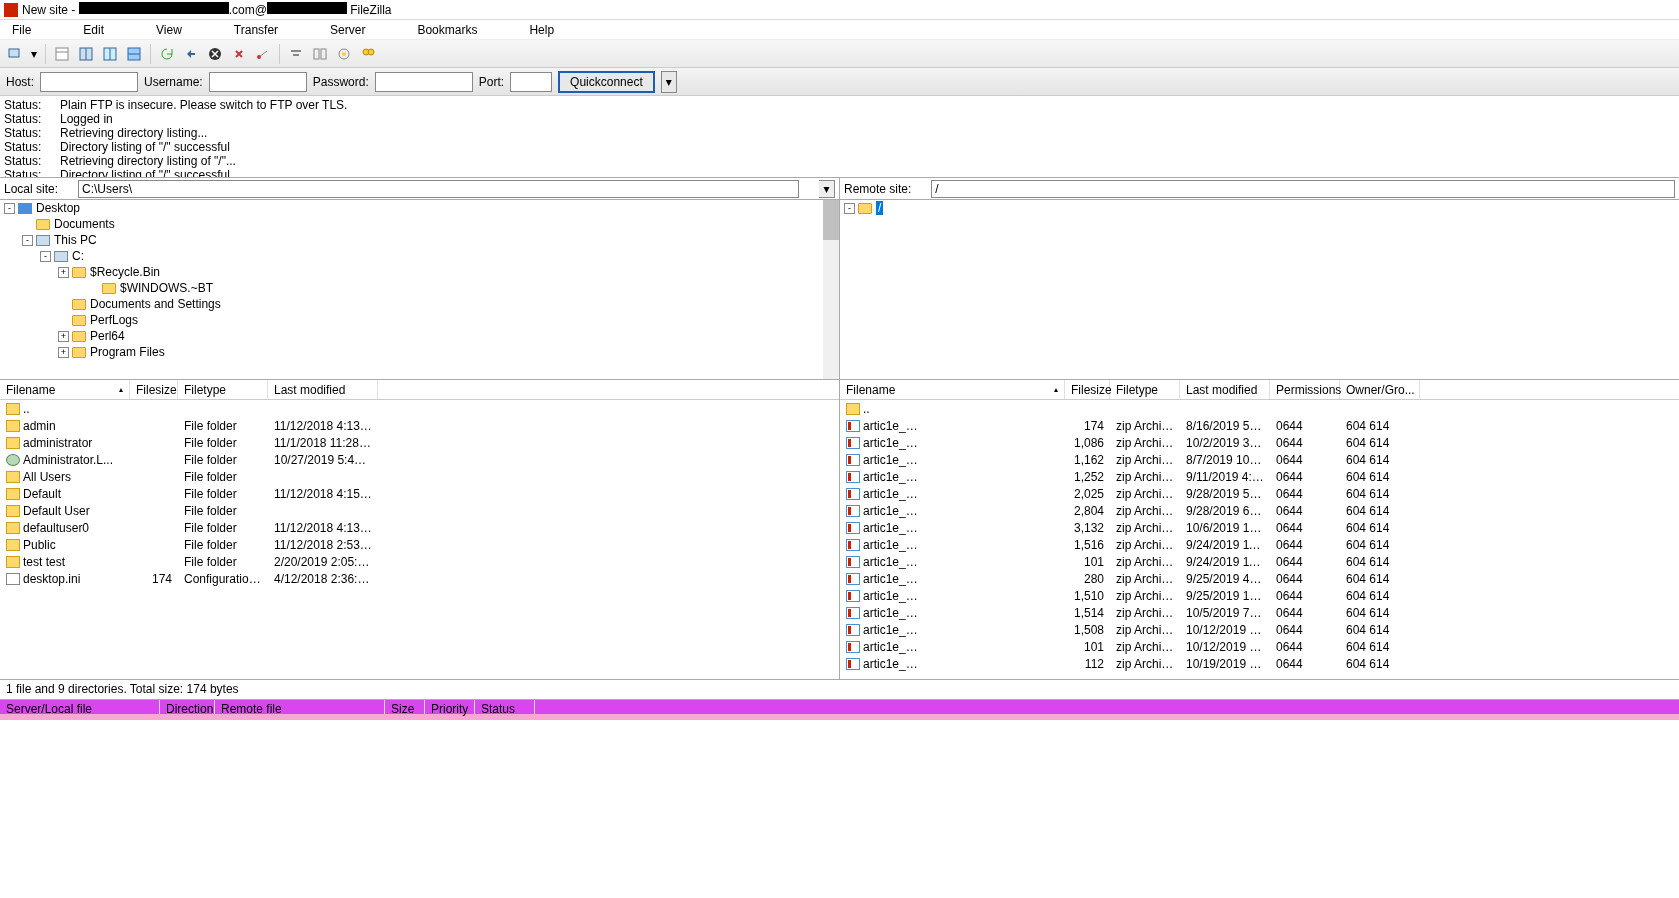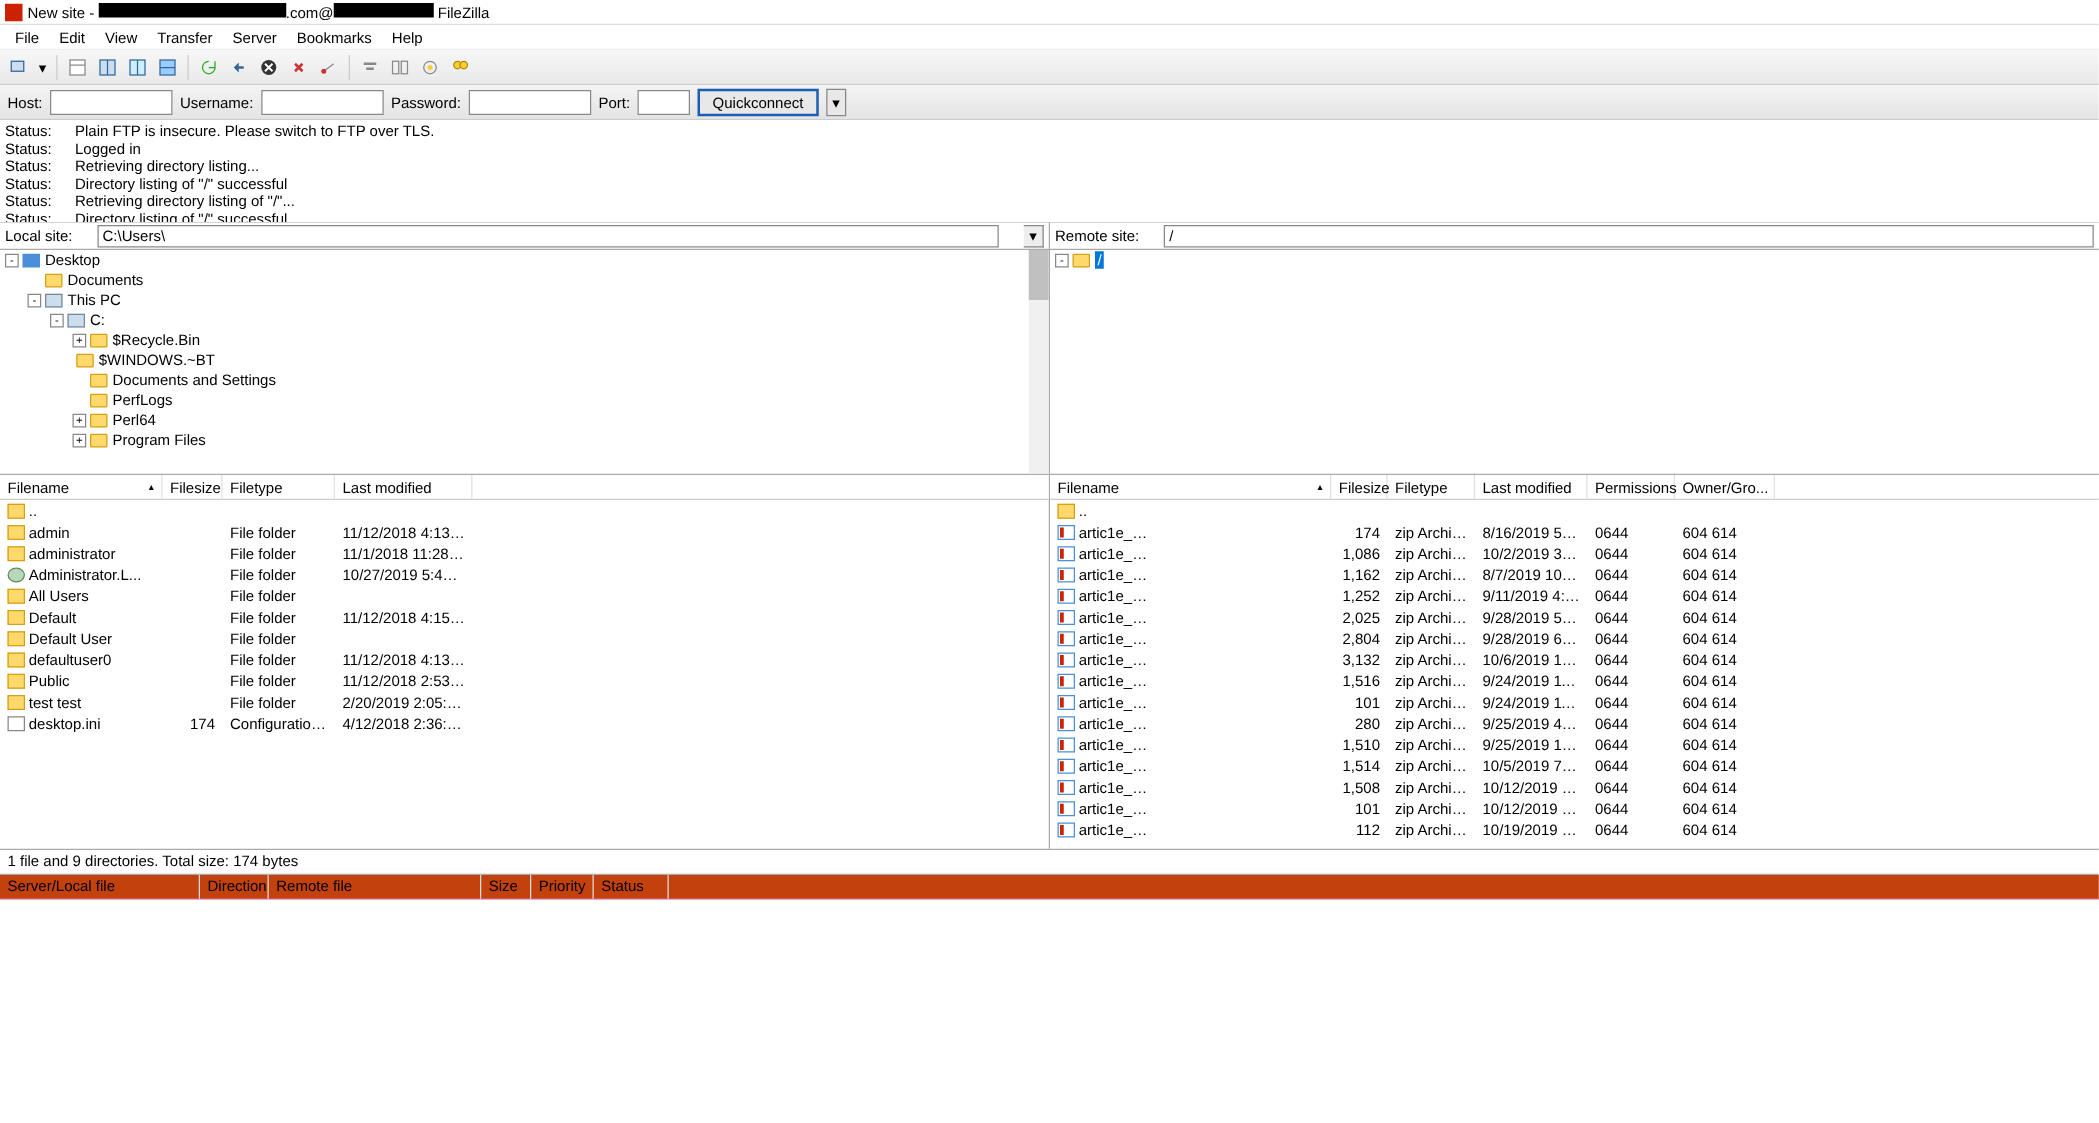--- a/index.html
+++ b/index.html
@@ -1,21 +1,21 @@
 <!DOCTYPE html>
 <html><head>
 <meta charset="utf-8">
 <style>
 * { box-sizing: border-box; margin: 0; padding: 0; }
 body { font-family: "Segoe UI", Tahoma, sans-serif; font-size: 12px; background: #fff; color: #000; overflow: hidden; }
 .titlebar { background: #fff; height: 20px; display: flex; align-items: center; padding: 0 4px; border-bottom: 1px solid #ddd; }
 .titlebar-icon { width: 14px; height: 14px; background: #c20; margin-right: 4px; display: inline-block; }
 .titlebar-text { font-size: 12px; }
 .titlebar-text .redact { background: #000; color: #000; display: inline-block; height: 12px; }
-.menubar { background: #fff; height: 20px; display: flex; align-items: center; padding: 0 4px; border-bottom: 1px solid #eee; }
+.menubar { background: #fff; height: 20px; display: flex; align-items: center; padding: 0 4px; border-bottom: 1px solid #eee; gap: 36px; }
 .menubar span { padding: 2px 8px; cursor: default; }
 .toolbar { background: linear-gradient(#f7f7f7,#e9e9e9); height: 28px; display: flex; align-items: center; padding: 0 4px; border-bottom: 1px solid #ccc; gap: 2px; }
 .tool-btn { width: 22px; height: 22px; display: inline-flex; align-items: center; justify-content: center; border: 1px solid transparent; border-radius: 2px; }
 .tool-sep { width: 1px; height: 20px; background: #ccc; margin: 0 3px; }
 .quickbar { background: linear-gradient(#f4f4f4,#e4e4e4); height: 28px; display: flex; align-items: center; padding: 0 6px; border-bottom: 1px solid #ccc; gap: 6px; }
 .quickbar label { font-size: 12px; }
 .quickbar input { height: 20px; border: 1px solid #888; padding: 0 3px; font-size: 12px; }
 .qc-btn { height: 22px; padding: 0 10px; border: 2px solid #1a5fb4; background: #e8e8e8; font-size: 12px; }
 .qc-drop { width: 16px; height: 22px; border: 1px solid #888; background: #e8e8e8; display: inline-flex; align-items: center; justify-content: center; }
 .log { height: 82px; background: #fff; overflow: auto; border-bottom: 1px solid #aaa; padding: 2px 4px; font-size: 12px; line-height: 14px; }
@@ -50,21 +50,21 @@
 .file-ico { width: 14px; height: 12px; display: inline-block; margin-right: 3px; vertical-align: middle; }
 .folder-sm { background: #ffd96b; border: 1px solid #d4a017; }
 .zip-sm { background: #fff; border: 1px solid #4a90d9; position: relative; }
 .zip-sm::after { content: ""; position: absolute; left: 1px; top: 1px; width: 3px; height: 8px; background: #c20; }
 .ini-sm { background: #fff; border: 1px solid #888; }
 .user-sm { background: #b8d8b8; border: 1px solid #5a8a5a; border-radius: 50%; }
 .mosaic { display: inline-block; width: 170px; height: 10px; vertical-align: middle; background: repeating-linear-gradient(90deg,#c33 0 4px,#fff 4px 8px,#36c 8px 12px,#fff 12px 16px,#fc3 16px 20px,#333 20px 24px); }
 .statusrow { display: flex; height: 20px; border-bottom: 1px solid #aaa; }
 .statusrow .half { flex: 1; padding: 2px 6px; border-right: 1px solid #aaa; font-size: 12px; }
 .statusrow .half:last-child { border-right: none; }
-.queue-head { display: flex; background: #c2410c; border-bottom: 1px solid #f9a8d4; height: 20px; }
+.queue-head { display: flex; background: #d946ef; border-bottom: 6px solid #f9a8d4; height: 20px; }
 .queue-head .col { border-right: 1px solid #e0e0e0; padding: 2px 6px; font-size: 12px; }
 .queue-body { height: 60px; background: #fff; }
 </style>
 </head>
 <body>
 
 <div class="titlebar">
   <span class="titlebar-icon"></span>
   <span class="titlebar-text">
     <span>New site - </span><span class="redact" style="width:150px"></span><span>.com@</span><span class="redact" style="width:80px"></span><span>  FileZilla</span>
@@ -242,21 +242,21 @@
         <div class="tree-line" style="padding-left: 40px;">
           <span class="exp">-</span>
           <span class="drive-ico"></span>
           <span>C:</span>
         </div>
         <div class="tree-line" style="padding-left: 58px;">
           <span class="exp">+</span>
           <span class="folder-ico"></span>
           <span>$Recycle.Bin</span>
         </div>
-        <div class="tree-line" style="padding-left: 47px;">
+        <div class="tree-line" style="padding-left: 88px;">
           <span class="noexp"></span>
           <span class="folder-ico"></span>
           <span>$WINDOWS.~BT</span>
         </div>
         <div class="tree-line" style="padding-left: 58px;">
           <span class="noexp"></span>
           <span class="folder-ico"></span>
           <span>Documents and Settings</span>
         </div>
         <div class="tree-line" style="padding-left: 58px;">

